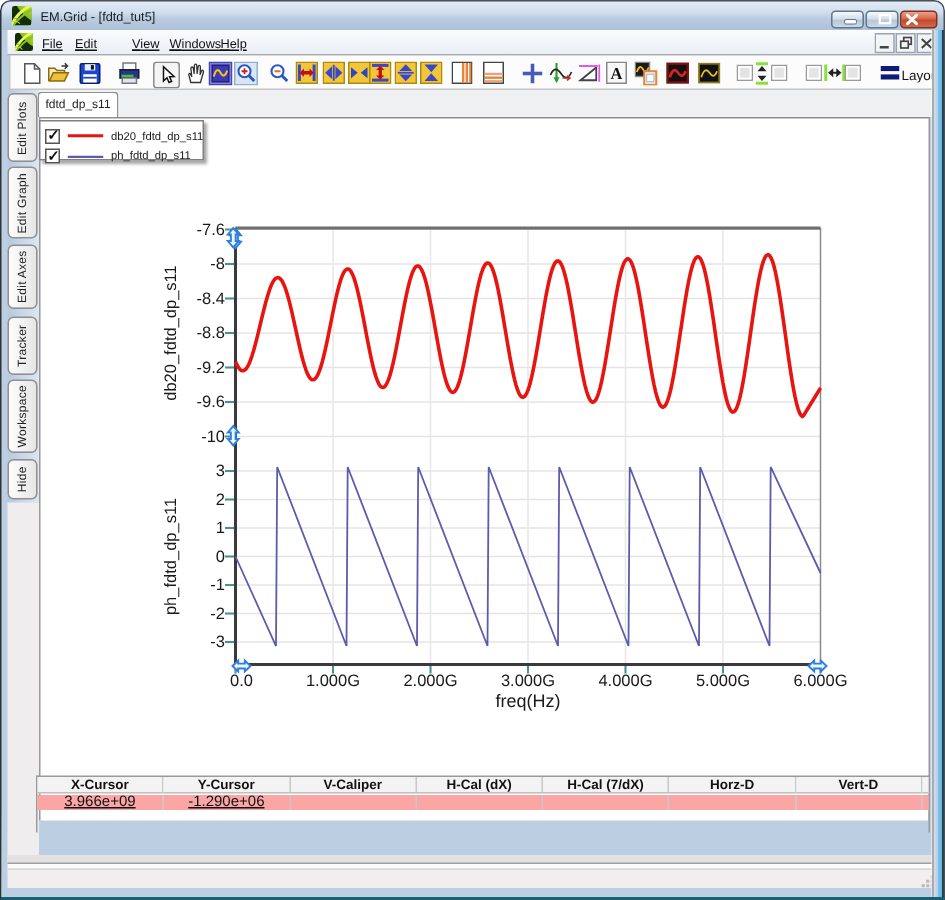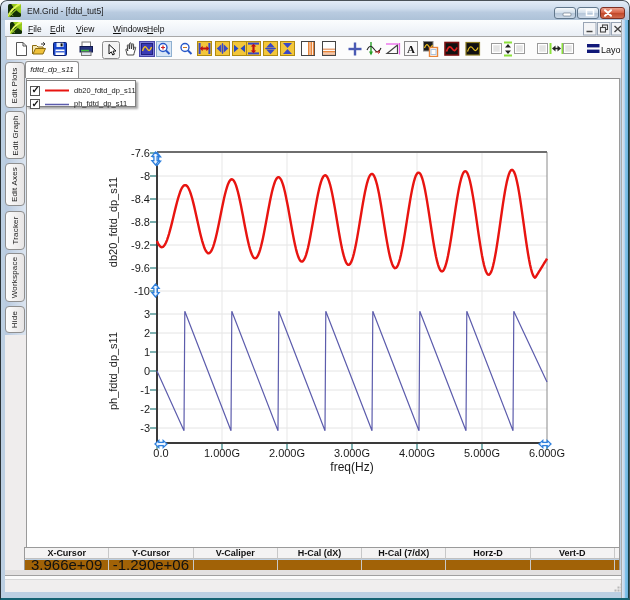--- a/index.html
+++ b/index.html
@@ -8,48 +8,48 @@
 #rightb { position:absolute; top:20px; left:621px; width:9px; height:578px; z-index:40; pointer-events:none;
   background:linear-gradient(90deg,#fdfdfd 0px,#fdfdfd 0.5px,#ababab 0.5px,#ababab 1.5px,#d3e2f2 1.5px,#b6cfe9 4px,#abc9e7 4.5px,#7fc3eb 4.5px,#6cb2de 7px,#144049 7px,#144049 9px); }
 #titlebar { position:absolute; left:1px; top:1px; width:628px; height:19px; border-radius:5px 5px 0 0;
   background:linear-gradient(#e3ecf7 0%, #cfdded 40%, #b9cbe0 60%, #adc2d8 100%); }
 #title-text { position:absolute; left:27px; top:5.5px; font-size:8.5px; color:#1c1c1c; }
 .capbtn { position:absolute; top:7px; height:12px; border:1px solid #61778c; border-radius:3px;
   background:linear-gradient(#f7fafc 0%, #d3dfeb 45%, #b7c8da 55%, #cbd9e8 100%); }
 #btn-close { background:linear-gradient(#eba28e 0%, #d96448 45%, #c24a2c 55%, #d06a4e 100%); border-color:#7e3023; }
 #menubar { position:absolute; left:5px; top:20px; width:620px; height:17px;
   background:linear-gradient(#fbfdfe, #e9eef5); border-bottom:1px solid #a8a8a8; }
-.menu-item { position:absolute; top:24px; font-size:8.5px; color:#111; }
+.menu-item { position:absolute; top:24px; font-size:8.5px; color:#111;text-decoration:underline; }
 .menu-item u { text-decoration:underline; }
 #toolbar { position:absolute; left:6px; top:37px; width:616px; height:23px; background:#fcfcfc;
   border-bottom:1px solid #c4c4c4; border-left:1px solid #c4c4c4; }
 #sidebar { position:absolute; left:5px; top:60px; width:21px; height:275px; background:linear-gradient(90deg,#b7c9df,#dde6f1); }
 #sidebar2 { position:absolute; left:5px; top:335px; width:21px; height:240px; background:#efeded; }
 .vtab { position:absolute; left:5px; width:20px; background:linear-gradient(90deg,#fdfdfd,#e7e5e5);
   border:1px solid #8f8f8f; border-radius:4px; display:flex; align-items:center; justify-content:center; }
 .vtab span { transform:rotate(-90deg); white-space:nowrap; font-size:8px; color:#222; letter-spacing:0.2px; }
-#tabstrip { position:absolute; left:26px; top:60px; width:597px; height:18px; background:#eff0f1;font-style:italic; }
+#tabstrip { position:absolute; left:26px; top:60px; width:597px; height:18px; background:#eff0f1; }
 #tab1 { position:absolute; left:-1px; top:1px; width:54px; height:17px; background:#fff;
   border:1px solid #8f8f8f; border-bottom:none; border-radius:3px 3px 0 0; font-size:8px; font-weight:400;
   color:#222; text-align:center; line-height:16px; }
 #panel { position:absolute; left:26px; top:78px; width:594px; height:469px; background:#fff;
   border-left:1px solid #9a9a9a; border-right:1px solid #9a9a9a; border-top:1px solid #8f8f8f; }
 #legend { position:absolute; left:26px; top:80px; width:110px; height:27px; background:#fff;
   border:1px solid #808080; box-shadow:2px 2px 2px rgba(0,0,0,0.35); }
 .leg-row { position:absolute; left:3px; height:13px; }
 .leg-cb { position:absolute; left:0px; top:1px; width:10px; height:10px; background:#fff; border:1px solid #555; }
 .leg-cb:after { content:"\2713"; position:absolute; left:0.5px; top:-2.5px; font-size:10px; font-weight:bold; color:#111; }
 .leg-line { position:absolute; left:15px; top:4.5px; width:24px; }
 .leg-txt { position:absolute; left:44px; top:0px; font-size:7.5px; font-weight:400; color:#1a1a1a; line-height:12px; }
-#cursortable { position:absolute; left:24px; top:547px; width:596px; height:38px; border:1px solid #9a9a9a; border-bottom:none; font-size:9px; }
+#cursortable { position:absolute; left:24px; top:517px; width:596px; height:38px; border:1px solid #9a9a9a; border-bottom:none; font-size:9px; }
 #tbl-bottom { position:absolute; left:5px; top:570px; width:620px; height:6px; background:#e3e1e1; border-bottom:1px solid #a0a0a0; box-sizing:border-box; }
 #tbl-gap { position:absolute; left:5px; top:576px; width:620px; height:3px; background:#fbfbfb; }
 .tc { position:absolute; width:84.28px; height:11px; border-right:1px solid #c8c8c8; text-align:center; }
 .tc.hdr { top:0; background:#f4f3f3; font-weight:bold; line-height:11px; border-bottom:1px solid #c0c0c0; color:#111; }
-.tc.val { top:12px; background:#a16207; line-height:10px; color:#111; font-size:15px; height:10px; }
+.tc.val { top:12px; background:#fca5a5; line-height:10px; color:#111; font-size:10px; height:10px;text-decoration:underline; }
 #statusbar { position:absolute; left:5px; top:579px; width:620px; height:13px; background:#f0eeee; border-top:1px solid #d8d8d8; }
 #layou { position:absolute; left:601px; top:45px; width:21px; font-size:9px; color:#111; overflow:hidden; white-space:nowrap; }
 </style></head>
 <body>
 <div id="win">
   <div id="titlebar"></div>
   <svg width="13" height="13" viewBox="0 0 16 16" style="position:absolute;left:8px;top:4px">
 <defs>
         <linearGradient id="lg1" x1="0" y1="1" x2="1" y2="0">
 <stop offset="0" stop-color="#5a9a10"></stop>
@@ -82,21 +82,21 @@
       </defs>
 <rect x="0" y="0" width="16" height="16" rx="2" fill="#122e08"></rect>
 <path d="M4,0 H14 Q16,0 16,2 V12 Q8,7 4,0 Z" fill="url(#lg2)"></path>
 <path d="M-1,17 Q3.5,6 15,-0.5" stroke="#e4fa5c" stroke-width="2.4" fill="none"></path>
 <path d="M1,16 Q6,9 16,3" stroke="#8cc020" stroke-width="1.6" fill="none"></path>
 <path d="M0,13 Q4,11.5 6.5,14.5" stroke="#b8dc46" stroke-width="0.9" fill="none"></path>
 <path d="M1,10 Q4.5,9.5 6,12" stroke="#88b030" stroke-width="0.7" fill="none"></path>
 </svg>
   <div class="menu-item" style="left:28px"><u>F</u>ile</div>
   <div class="menu-item" style="left:50px"><u>E</u>dit</div>
-  <div class="menu-item" style="left:76px"><u>V</u>iew</div>
+  <div class="menu-item" style="left:88px"><u>V</u>iew</div>
   <div class="menu-item" style="left:113px"><u>W</u>indows</div>
   <div class="menu-item" style="left:147px"><u>H</u>elp</div>
   <svg width="43" height="14" viewBox="0 0 43 14" style="position:absolute;left:583px;top:22px">
     <rect x="0.5" y="0.5" width="12.5" height="12.5" fill="#f3f4f6" stroke="#98a4b4" stroke-width="1"></rect>
     <rect x="14.5" y="0.5" width="12.5" height="12.5" fill="#f3f4f6" stroke="#98a4b4" stroke-width="1"></rect>
     <rect x="28.5" y="0.5" width="12.5" height="12.5" fill="#f3f4f6" stroke="#98a4b4" stroke-width="1"></rect>
     <line x1="3.5" y1="9.5" x2="9.5" y2="9.5" stroke="#444" stroke-width="1.6"></line>
     <rect x="19.5" y="3" width="5" height="4.5" fill="#f3f4f6" stroke="#444" stroke-width="1.1"></rect>
     <rect x="17.5" y="5.5" width="5" height="4.5" fill="#f3f4f6" stroke="#444" stroke-width="1.1"></rect>
     <path d="M31.5,4 L38,10 M38,4 L31.5,10" stroke="#444" stroke-width="1.4"></path>

